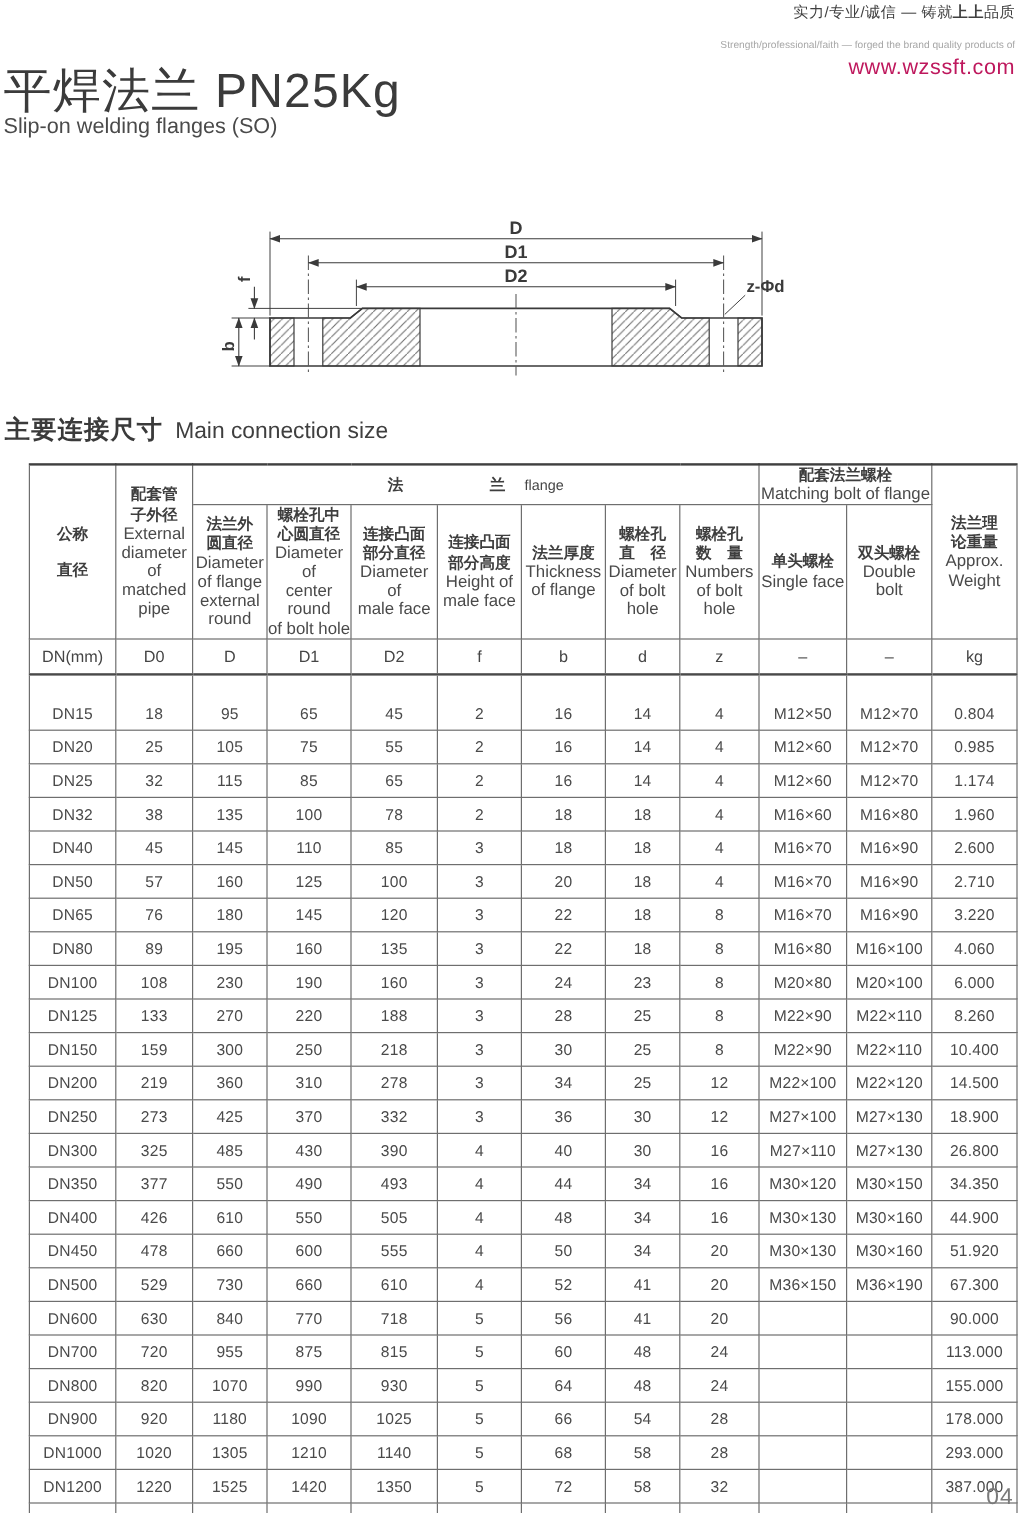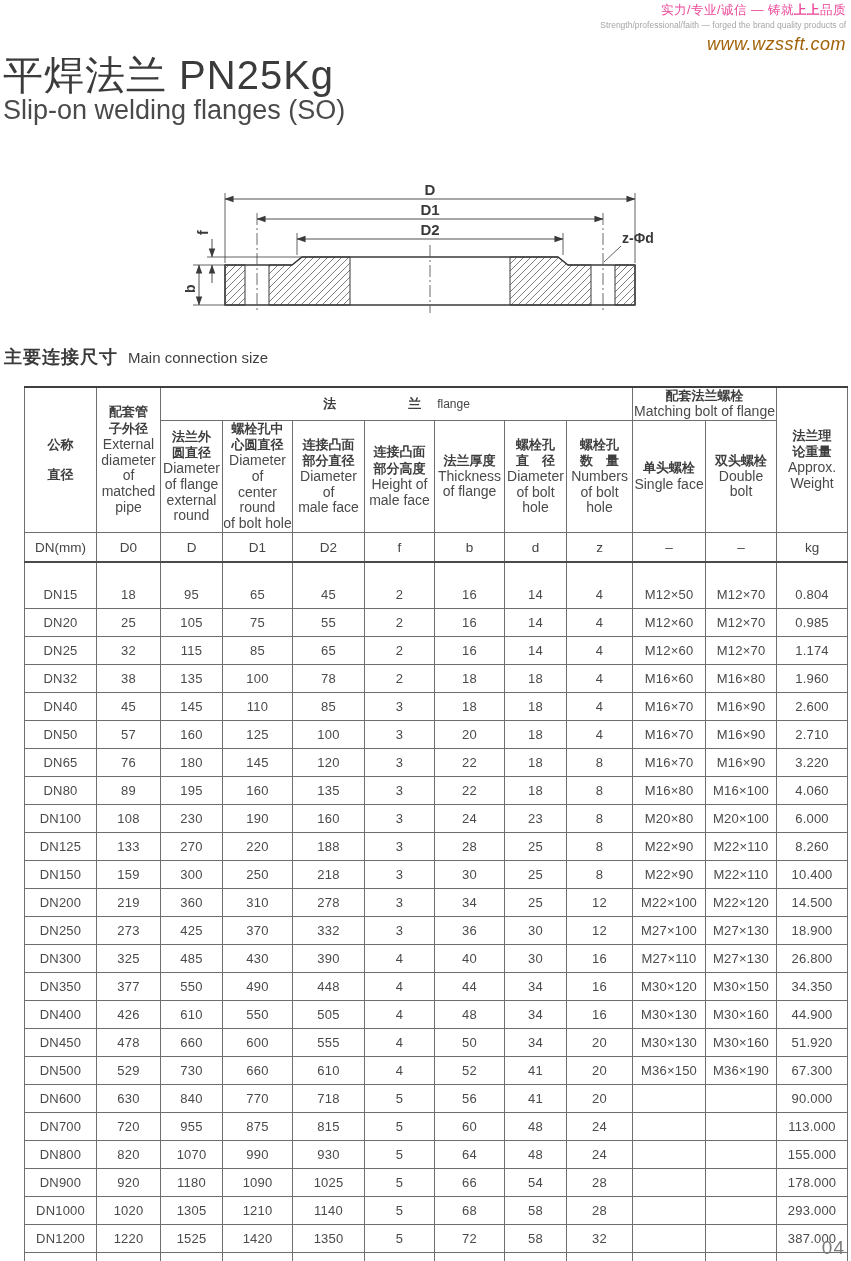--- a/index.html
+++ b/index.html
@@ -2,37 +2,37 @@
 <html><head>
 <meta charset="utf-8">
 <style>
   * { margin:0; padding:0; box-sizing:border-box; }
   html,body { background:#ffffff; }
   body { width:851px; height:1261px; position:relative; overflow:hidden;
          font-family:"Liberation Sans","DejaVu Sans",sans-serif; color:#3d3d3d; }
 
   
   .brand { position:absolute; top:3px; right:5px; text-align:right; line-height:1.25; }
-  .brand .cnline { font-size:12.5px; color:#ec4899; letter-spacing:.5px; }
+  .brand .cnline { font-size:12.5px; color:#404040; letter-spacing:.5px; }
   .brand .cnline b { font-weight:bold; }
-  .brand .enline { font-size:8.5px; color:#a6a6a6; margin-top:1px; }
-  .brand .site { font-size:18px; color:#a16207; font-style:italic; margin-top:3px; letter-spacing:.5px; }
+  .brand .enline { font-size:8.5px; color:#a6a6a6; margin-top:13px; }
+  .brand .site { font-size:18px; color:#be185d; margin-top:3px; letter-spacing:.5px; }
 
   
   .title-cn { position:absolute; left:3px; top:48px; font-size:40px; font-weight:500; color:#3b3b3b; letter-spacing:1px; }
-  .title-en { position:absolute; left:3px; top:95px; font-size:27px; font-weight:400; color:#4a4a4a; }
+  .title-en { position:absolute; left:3px; top:95px; font-size:18px; font-weight:400; color:#4a4a4a; }
 
   
   .diagram { position:absolute; left:185px; top:183px; width:480px; height:140px; }
   .diagram text { font-family:"Liberation Sans","DejaVu Sans",sans-serif; font-weight:bold; fill:#3a3a3a; }
 
   
   .section { position:absolute; left:4px; top:346px; }
-  .section .cn { font-size:18px; font-weight:bold; color:#3a3a3a; letter-spacing:1px; }
-  .section .en { font-size:15px; font-weight:400; color:#3f3f3f; margin-left:10px; }
+  .section .cn { font-size:21px; font-weight:bold; color:#3a3a3a; letter-spacing:1px; }
+  .section .en { font-size:19px; font-weight:400; color:#3f3f3f; margin-left:10px; }
 
   
   .spec-table { position:absolute; left:24px; top:386px; width:823px;
                 border-collapse:collapse; table-layout:fixed;
                 border-top:2px solid #3f3f3f; border-bottom:3px solid #3f3f3f; }
   .spec-table th, .spec-table td { border:1px solid #6e6e6e; text-align:center; vertical-align:middle;
                                    font-weight:normal; overflow:hidden; }
   .pre { white-space:pre-line; }
   .cn { font-size:13px; font-weight:bold; color:#3e3e3e; line-height:1.25; }
   .en { font-size:14px; font-weight:normal; color:#4a4a4a; line-height:1.12; }
@@ -428,21 +428,21 @@
         <td>16</td>
         <td>M27×110</td>
         <td>M27×130</td>
         <td>26.800</td>
       </tr>
       <tr>
         <td>DN350</td>
         <td>377</td>
         <td>550</td>
         <td>490</td>
-        <td>448</td>
+        <td>493</td>
         <td>4</td>
         <td>44</td>
         <td>34</td>
         <td>16</td>
         <td>M30×120</td>
         <td>M30×150</td>
         <td>34.350</td>
       </tr>
       <tr>
         <td>DN400</td>

